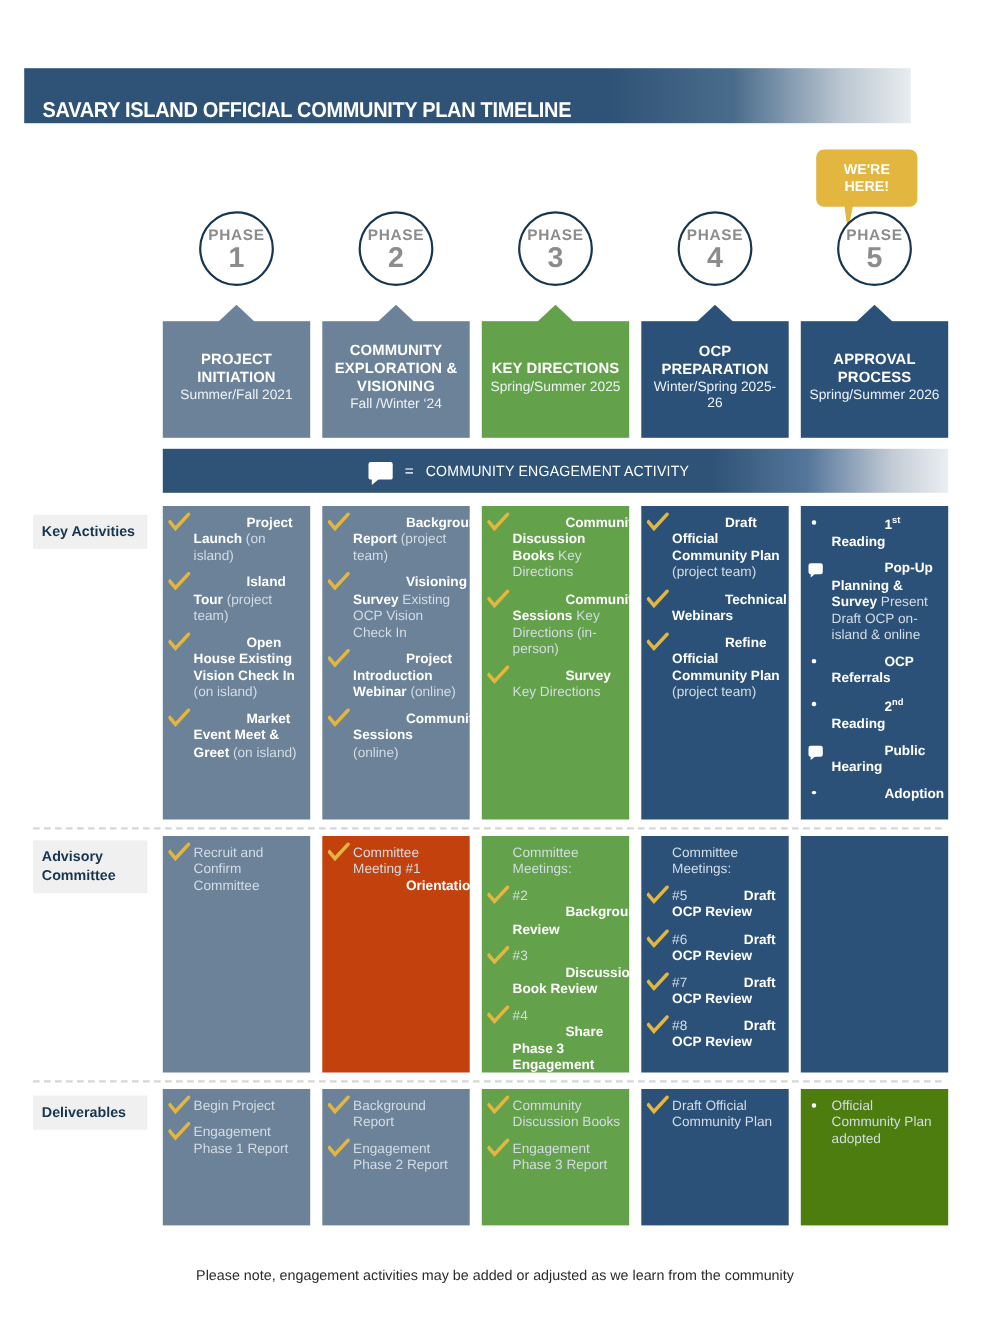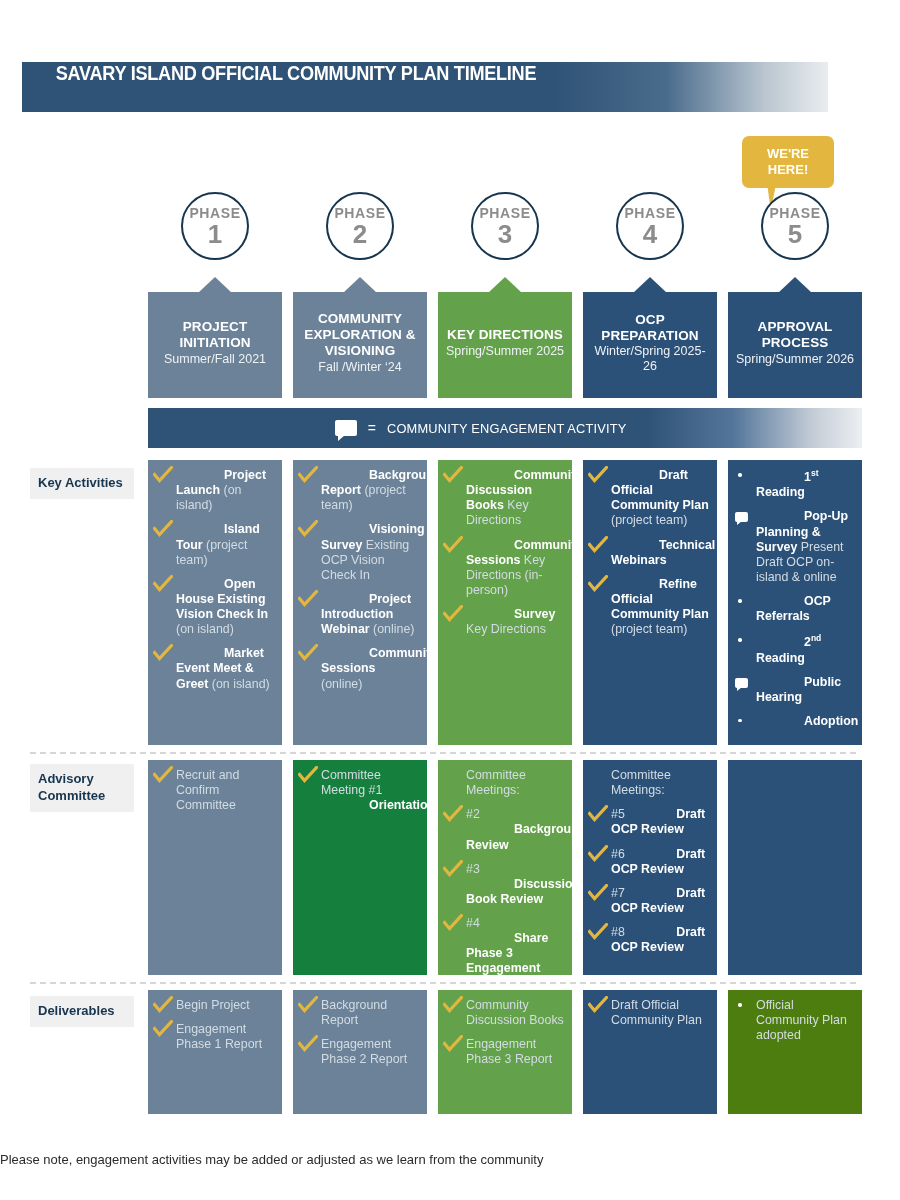--- a/index.html
+++ b/index.html
@@ -10,21 +10,21 @@
     color:#333;
     position:relative;
     overflow:hidden;
   }
   .page { position:relative; width:900px; height:1200px; }
 
   
   .titlebar{
     position:absolute; left:22px; top:62px; width:806px; height:50px;
     background:linear-gradient(to right,#2f5376 0%,#2f5376 66%,#4a6c8c 80%,#b9c5d0 92%,#e9edf0 100%);
-    display:flex; align-items:flex-start;padding-left:17px;
+    display:flex; align-items:flex-end;
   }
   .titlebar .txt{
     color:#fff; font-weight:bold; font-size:19.5px; letter-spacing:-0.3px;
     padding-left:18px; white-space:nowrap; font-stretch:condensed;
     transform:scaleX(0.93); transform-origin:left center;
   }
 
   
   .circles{ position:absolute; left:148px; top:192px; width:714px; height:70px; }
   .circ-wrap{ position:absolute; width:70px; height:70px; }
@@ -102,21 +102,21 @@
     position:absolute; left:4px; top:5px; width:3.5px;height:3.5px;border-radius:50%;
     background:#ffffff;
   }
   .bub-ico{ position:absolute; left:1px; top:2px; }
 
   .divider{
     position:absolute; left:30px; width:826px; height:0;
     border-top:2px dashed #d6d6d6;
   }
   .footnote{
-    position:absolute; left:0; top:1152px; width:900px; text-align:left;
+    position:absolute; left:0; top:1152px; width:900px; text-align:center;
     font-size:13px; color:#2b2b2b;
   }
   sup{ font-size:8.5px; vertical-align:super;}
 </style>
 </head>
 <body>
 
 <div class="page">
 
   <div class="titlebar">
@@ -260,21 +260,21 @@
         <div class="item"><span class="bub-ico"><span class="bubble sm"></span></span><b>Public Hearing</b></div>
         <div class="item"><span class="dot"></span><b>Adoption</b></div>
       </div>
       <div class="divider" style="top: 752px;"></div>
       <div class="rowlabel" style="top: 764px;">Advisory Committee</div>
       <div class="colbox" style="left: 148px; top: 760px; height: 215px; background: rgb(107, 130, 153);">
         <div class="item"><span class="check"><svg width="20" height="18" viewBox="0 0 20 18">
               <path d="M1.5 8.5 L6.5 14.5 L18.5 1.5" stroke="#e2b63f" stroke-width="3.2" fill="none" stroke-linecap="square"></path>
             </svg></span><span class="plain">Recruit and Confirm Committee</span></div>
       </div>
-      <div class="colbox" style="left: 293px; top: 760px; height: 215px; background: #15803d;">
+      <div class="colbox" style="left: 293px; top: 760px; height: 215px; background: #c2410c;">
         <div class="item"><span class="check"><svg width="20" height="18" viewBox="0 0 20 18">
               <path d="M1.5 8.5 L6.5 14.5 L18.5 1.5" stroke="#e2b63f" stroke-width="3.2" fill="none" stroke-linecap="square"></path>
             </svg></span><span class="plain">Committee Meeting #1 </span><b>Orientation</b></div>
       </div>
       <div class="colbox" style="left: 438px; top: 760px; height: 215px; background: rgb(99, 161, 74);">
         <div class="item"><span class="plain">Committee Meetings:</span></div>
         <div class="item"><span class="check"><svg width="20" height="18" viewBox="0 0 20 18">
               <path d="M1.5 8.5 L6.5 14.5 L18.5 1.5" stroke="#e2b63f" stroke-width="3.2" fill="none" stroke-linecap="square"></path>
             </svg></span><span class="plain">#2 </span><b>Background Review</b></div>
         <div class="item"><span class="check"><svg width="20" height="18" viewBox="0 0 20 18">

